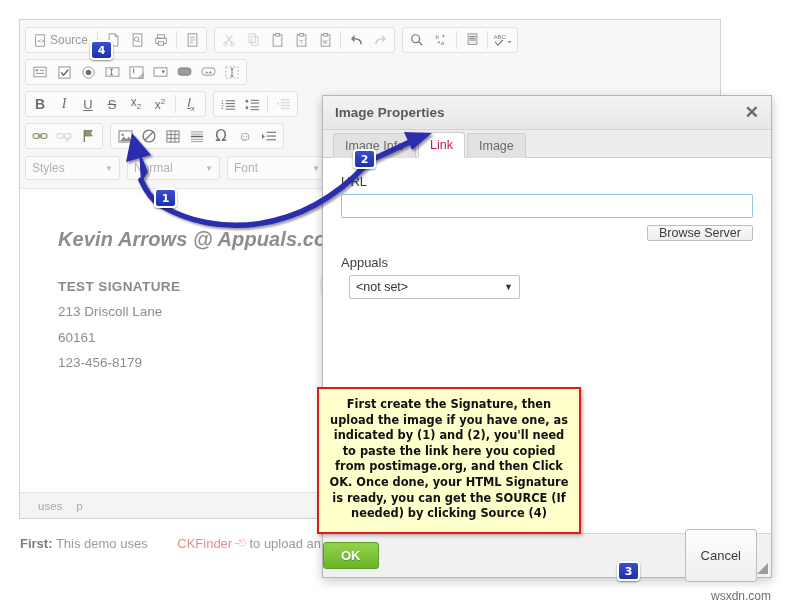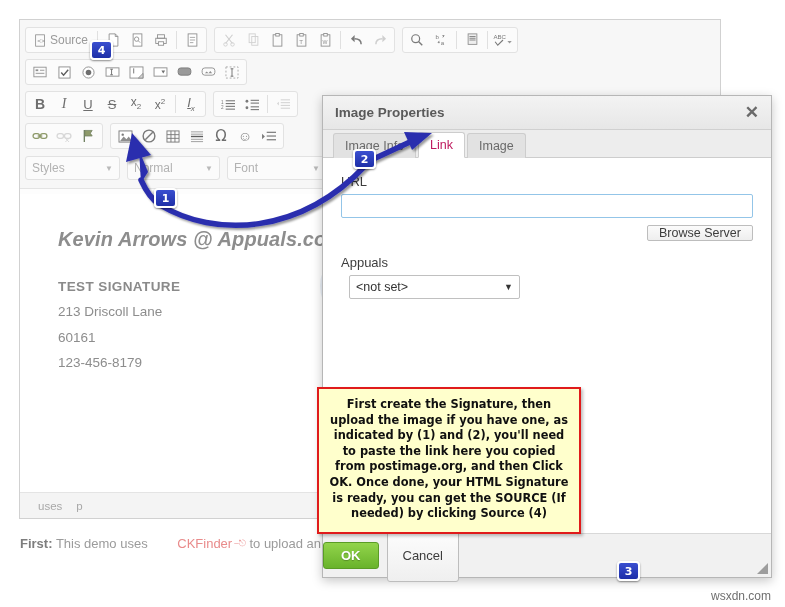--- a/index.html
+++ b/index.html
@@ -304,21 +304,21 @@
   .target-select .caret { font-size: 9px; color: #333; }
 
   .dlg-footer {
     position: absolute;
     left: 0; right: 0; bottom: 0;
     height: 44px;
     background: #f1f1f1;
     border-top: 1px solid #d8d8d8;
     display: flex;
     align-items: center;
-    justify-content: flex-start;
+    justify-content: space-between;
     padding: 0 14px 0 0;
     box-sizing: border-box;
   }
   .btn-ok {
     background: linear-gradient(to bottom, #92d44b, #69b32b);
     border: 1px solid #5a9c26;
     border-radius: 3px;
     color: #ffffff;
     font-size: 13px;
     font-weight: bold;

